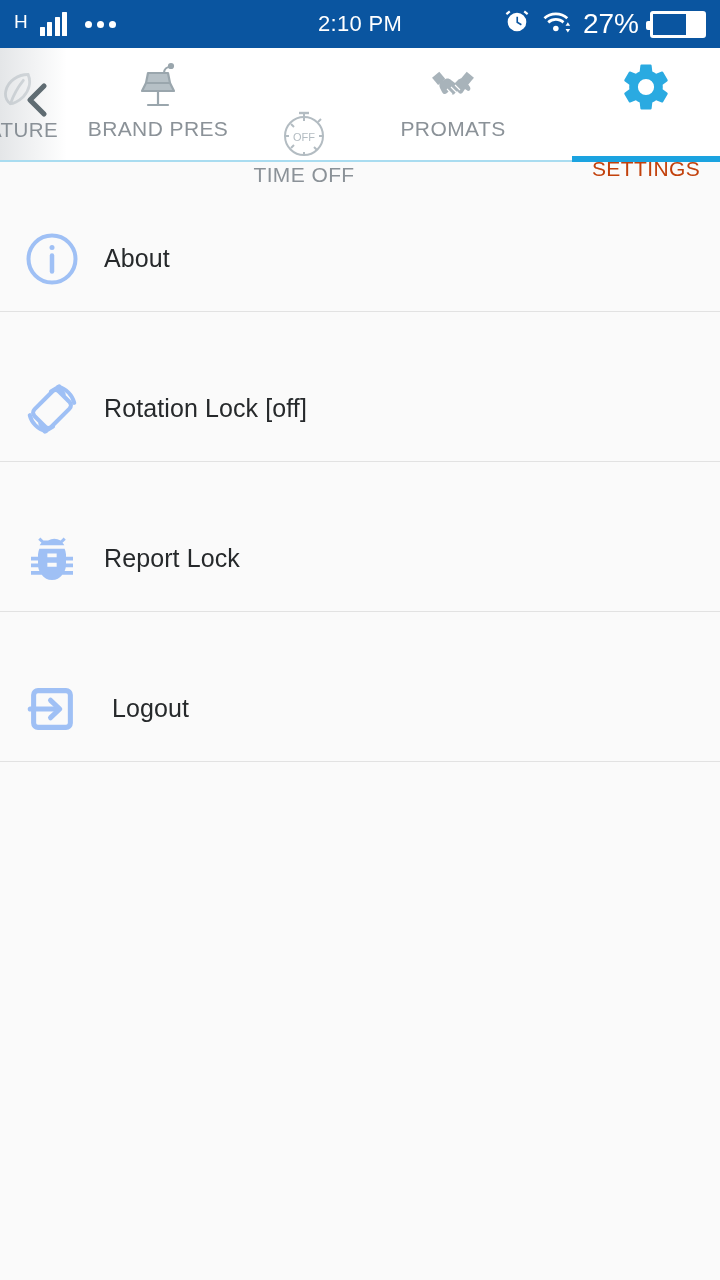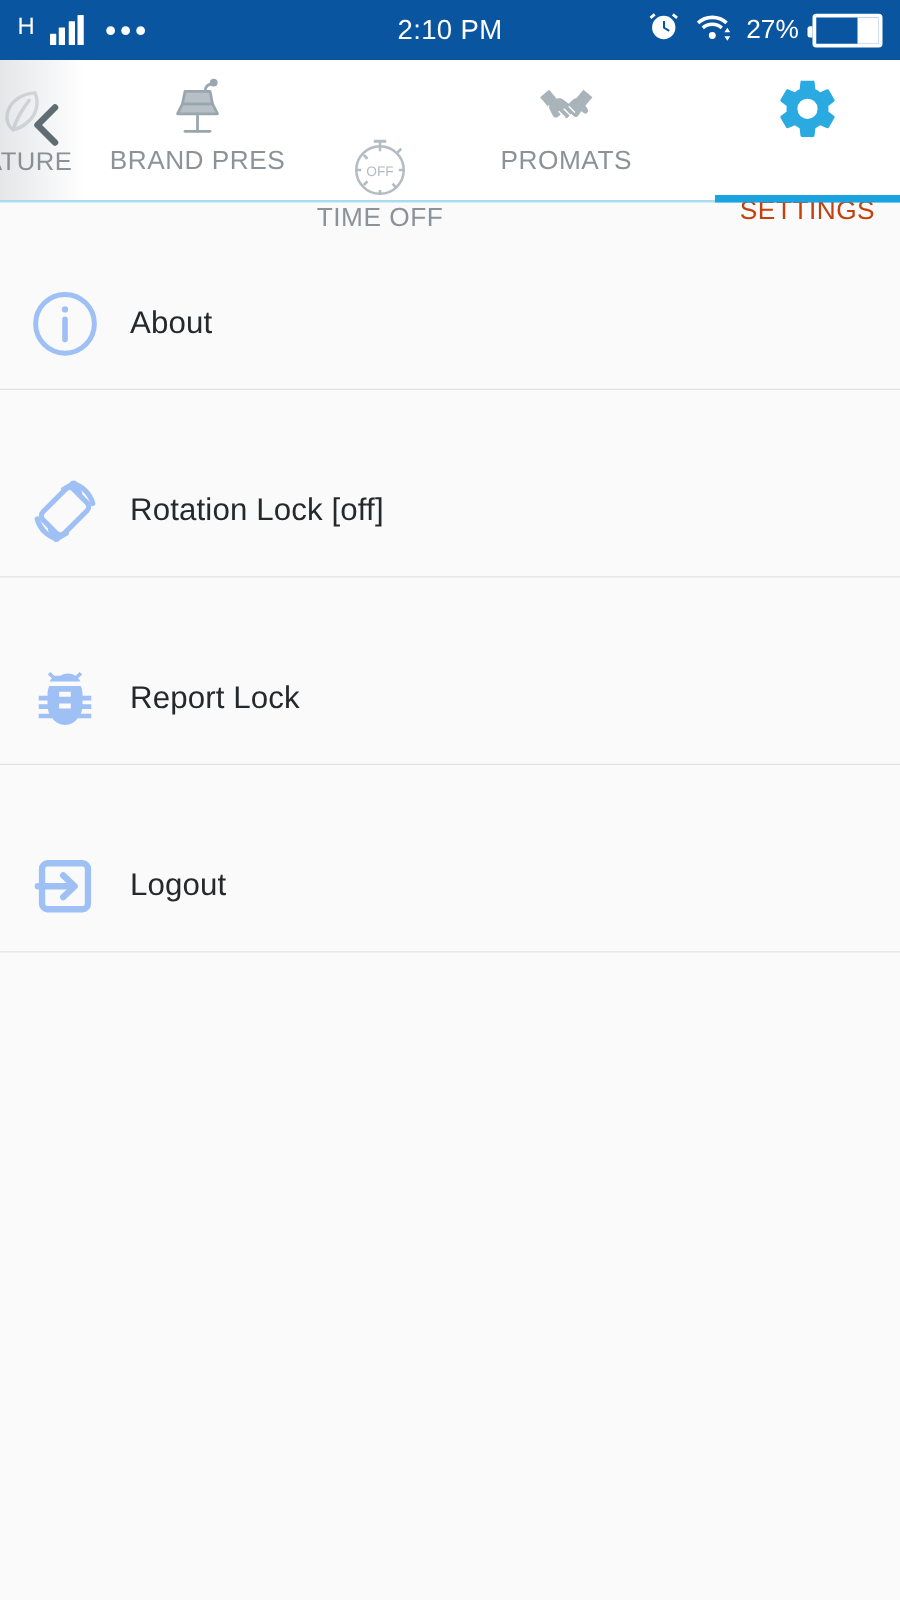--- a/index.html
+++ b/index.html
@@ -34,21 +34,21 @@
 
   .sb-center{
     position:absolute; left:0; right:0; text-align:center;
     font-size:22px; letter-spacing:.3px;
   }
 
   .sb-right{
     position:absolute; right:14px; top:0; height:48px;
     display:flex; align-items:center; gap:11px;
   }
-  .pct{ font-size:21px; }
+  .pct{ font-size:28px; }
   .battery{
     width:56px; height:27px;
     border:3px solid #ffffff; border-radius:3px;
     position:relative; display:flex; align-items:center;
   }
   .battery::after{
     content:""; position:absolute; left:-7px; top:7px;
     width:4px; height:9px; background:#ffffff; border-radius:2px 0 0 2px;
   }
   .battery .fill{
@@ -121,21 +121,21 @@
     position:relative;
     margin-top:44px;
   }
   .row .r-icon{
     width:104px; min-width:104px;
     display:flex; align-items:center; justify-content:center;
   }
   .row .r-label{
     font-size:25px; color:#26292b; letter-spacing:.1px;
   }
-  .list-end{ border-bottom:1px solid #e2e2e2; }
+  .list-end{ border-bottom:1px solid #e2e2e2;gap:8px; }
   .filler{ background:#fafafa; height:694px; width:720px; }
 </style>
 </head>
 <body>
 
 <div class="status-bar">
 
   <div class="sb-left">
     <span class="net-type">H</span>
     <span class="sig-bars">

